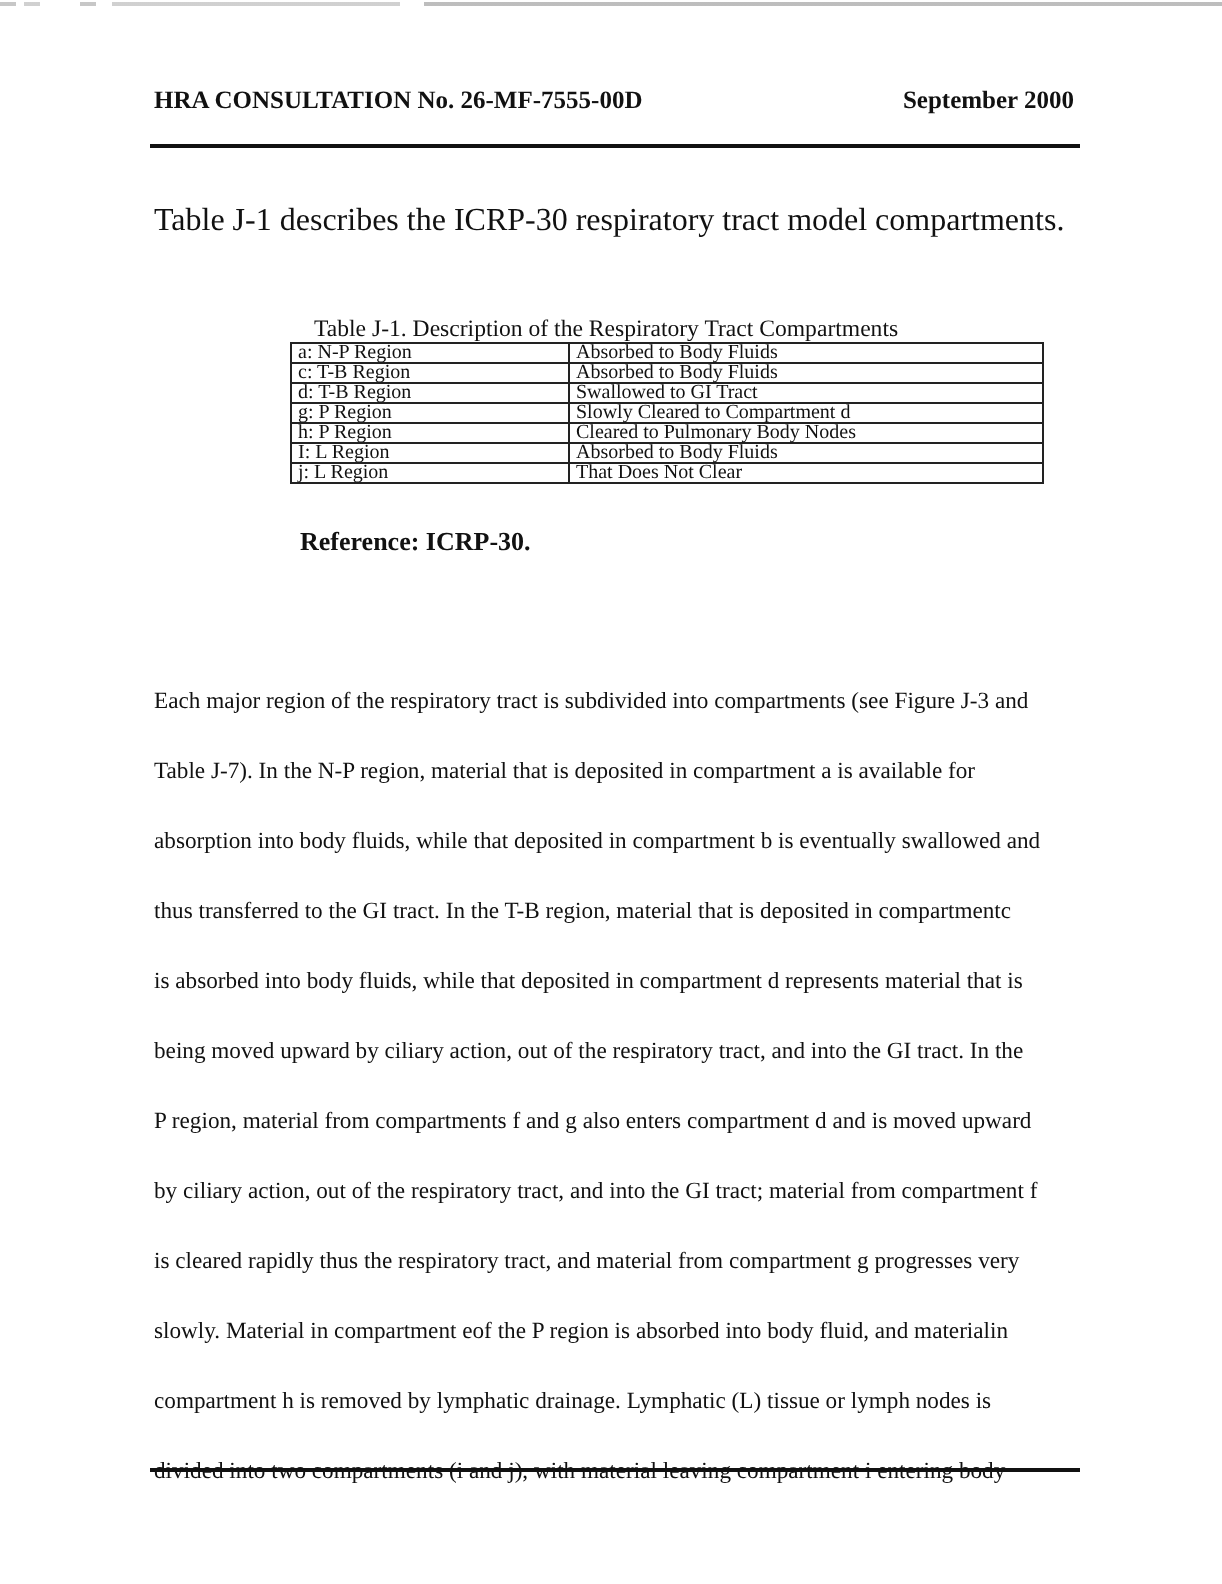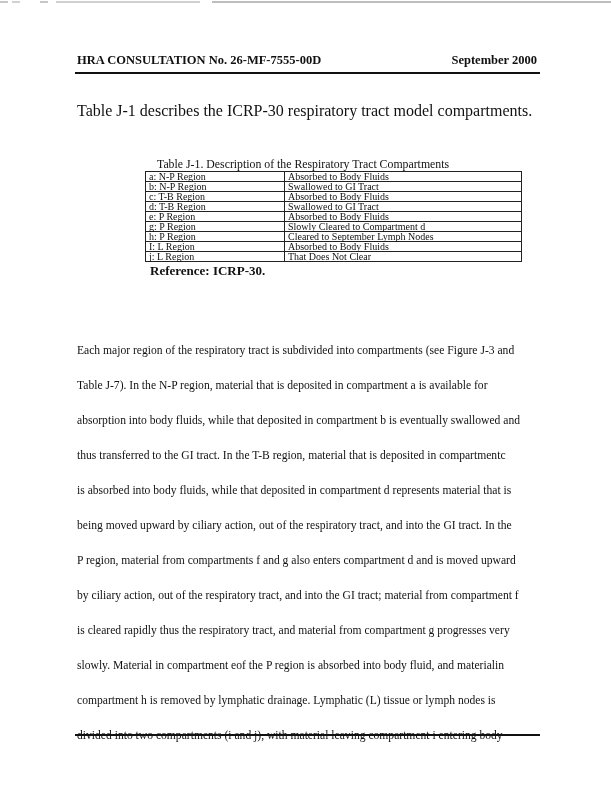--- a/index.html
+++ b/index.html
@@ -7,21 +7,21 @@
     width: 611px; height: 792px; position: relative; overflow: hidden;
     font-family: "Liberation Serif", "DejaVu Serif", serif; color: #111;
   }
   .scanline {
     position: absolute; left: 0; top: 1px; width: 611px; height: 2px;
     background: linear-gradient(90deg, #999 0 8px, transparent 8px 12px, #aaa 12px 20px, transparent 20px 40px, #999 40px 48px, transparent 48px 56px, #aaa 56px 200px, transparent 200px 212px, #888 212px 611px);
     opacity: 0.55;
   }
   .header {
     position: absolute; left: 77px; top: 43px; width: 460px; height: 18px;
-    font-weight: bold; font-size: 12.5px; margin-top: 10px;
+    font-weight: bold; font-size: 12.5px;
   }
   .header .left { position: absolute; left: 0; top: 0; white-space: nowrap; }
   .header .right { position: absolute; right: 0; top: 0; white-space: nowrap; }
   .rule-top {
     position: absolute; left: 75px; top: 72px; width: 465px; height: 2px; background: #111;
   }
   .intro {
     position: absolute; left: 77px; top: 102px; font-size: 16px; white-space: nowrap;
   }
   .caption {
@@ -68,42 +68,34 @@
 
 <div class="caption">Table J-1.  Description of the Respiratory Tract Compartments</div>
 
 <table class="compartments">
   <tbody>
     <tr>
       <td class="region">a:  N-P Region</td>
       <td>Absorbed to Body Fluids</td>
     </tr>
     <tr>
-      <td class="region">b:  N-P Region</td>
-      <td>Swallowed to GI Tract</td>
-    </tr>
-    <tr>
       <td class="region">c:  T-B Region</td>
       <td>Absorbed to Body Fluids</td>
     </tr>
     <tr>
       <td class="region">d:  T-B Region</td>
       <td>Swallowed to GI Tract</td>
     </tr>
     <tr>
-      <td class="region">e:  P Region</td>
-      <td>Absorbed to Body Fluids</td>
-    </tr>
-    <tr>
       <td class="region">g:  P Region</td>
       <td>Slowly Cleared to Compartment d</td>
     </tr>
     <tr>
       <td class="region">h:  P Region</td>
-      <td>Cleared to September Lymph Nodes</td>
+      <td>Cleared to Pulmonary Body Nodes</td>
     </tr>
     <tr>
       <td class="region">I:  L Region</td>
       <td>Absorbed to Body Fluids</td>
     </tr>
     <tr>
       <td class="region">j:  L Region</td>
       <td>That Does Not Clear</td>
     </tr>
   </tbody>

